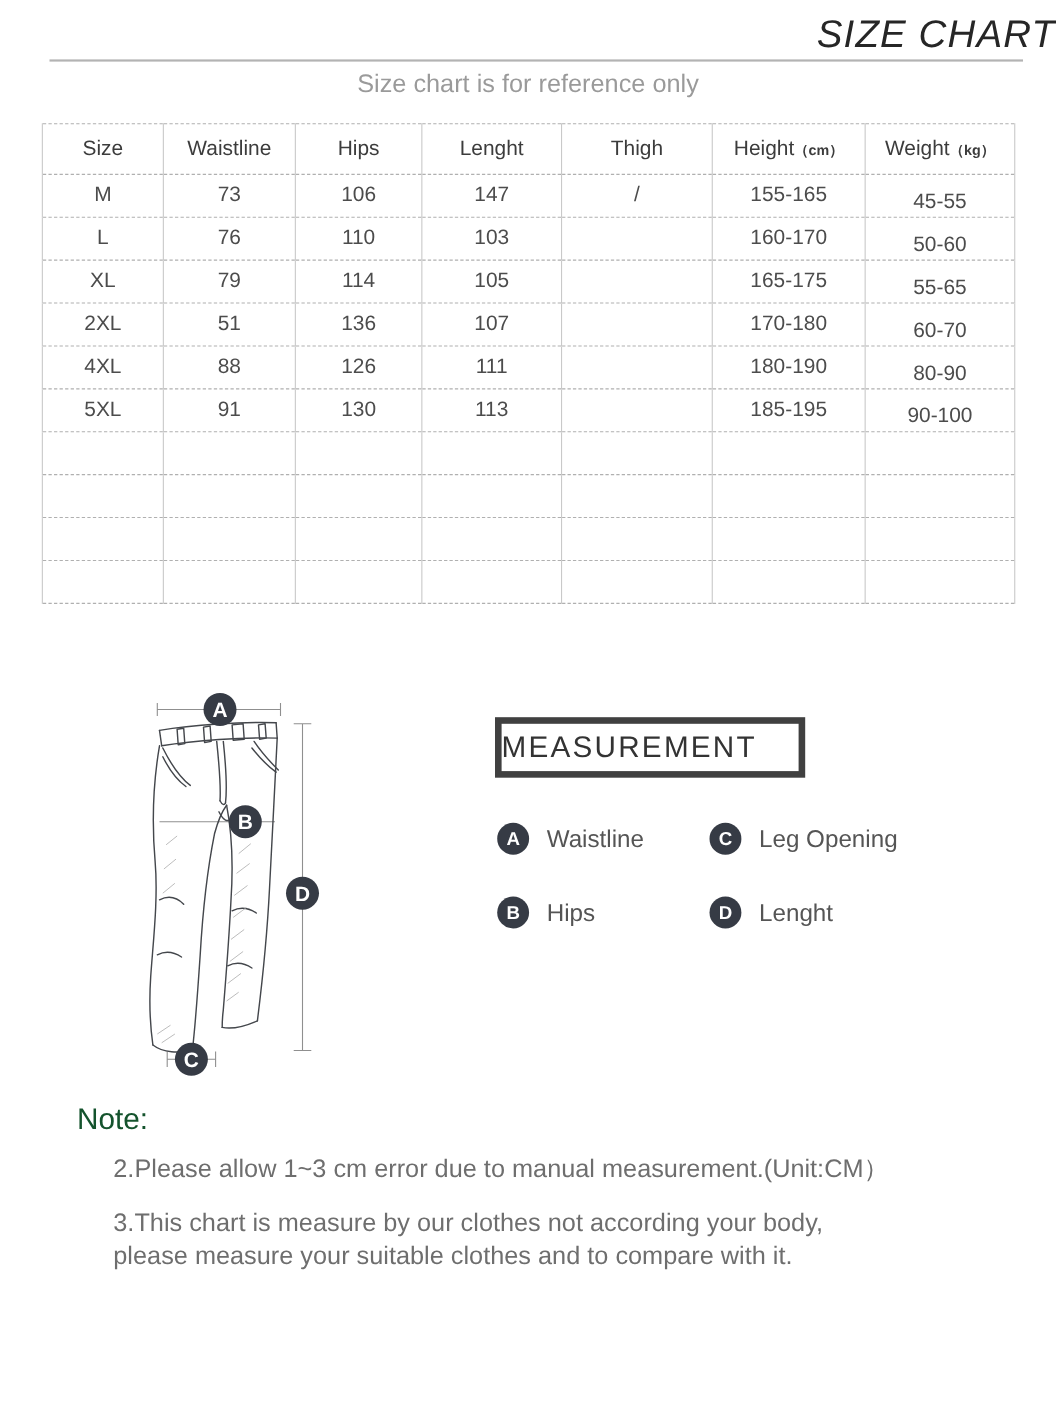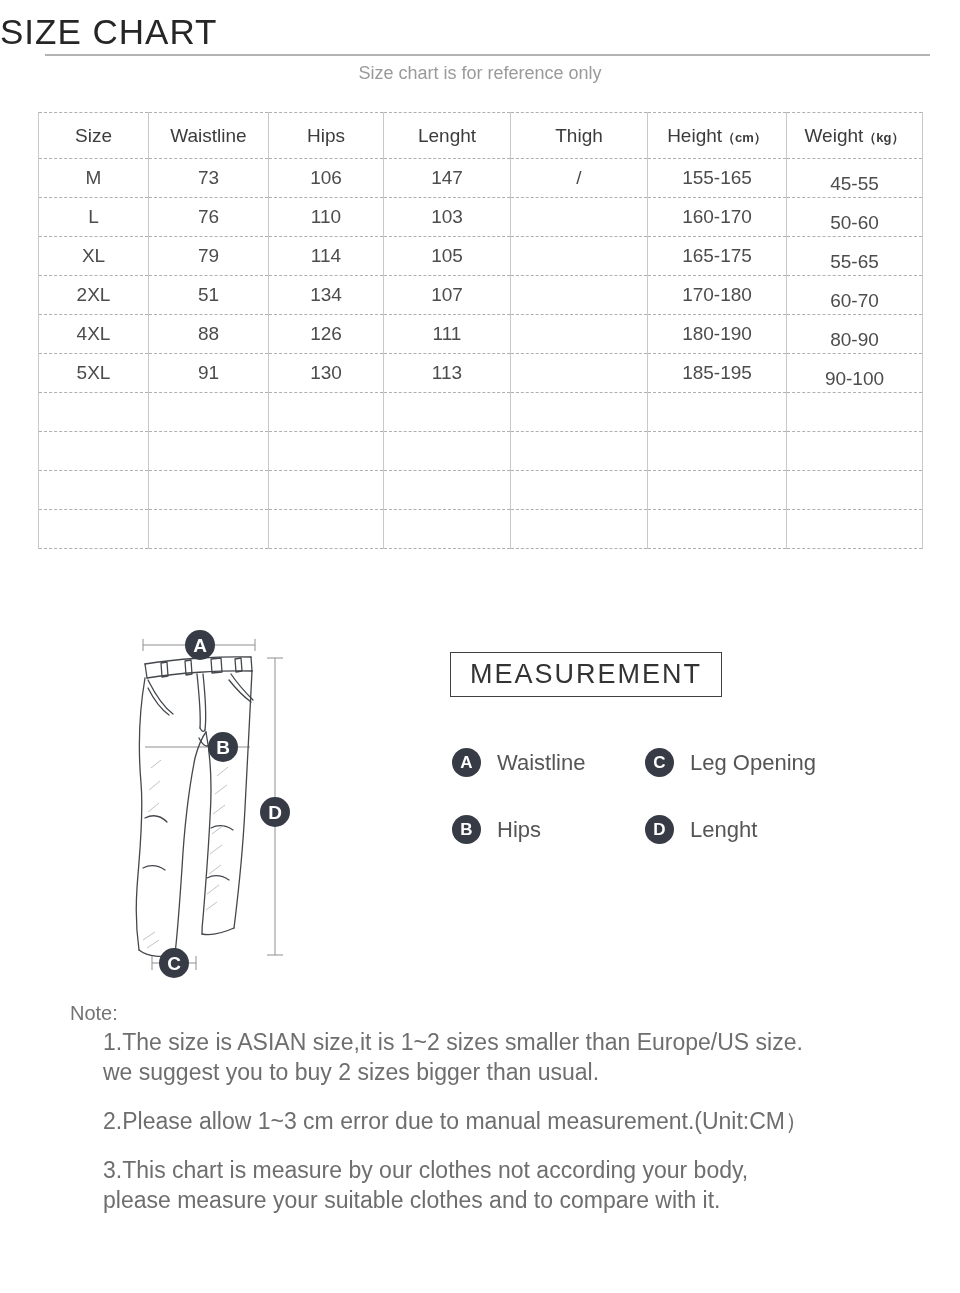--- a/index.html
+++ b/index.html
@@ -6,30 +6,30 @@
   html,body{margin:0;padding:0;background:#ffffff;}
   body{
     position:relative;
     width:960px;height:1293px;
     font-family:"Liberation Sans", sans-serif;
     color:#333;overflow:hidden;
   }
   
   .title{
     position:absolute;top:12px;left:0;width:960px;
-    text-align:left;font-size:35px;line-height:40px;
-    color:#262626;letter-spacing:1px;
+    text-align:right;font-size:35px;line-height:40px;
+    color:#262626;letter-spacing:1px;font-style:italic;
   }
   .title-rule{
     position:absolute;top:54px;left:45px;width:885px;height:2px;
     background:#b3b3b3;
   }
   .subtitle{
     position:absolute;top:63px;left:0;width:960px;
-    text-align:center;font-size:18px;color:#9a9a9a;
+    text-align:center;font-size:23px;color:#9a9a9a;
   }
   
   table.size-table{
     position:absolute;left:38px;top:112px;width:884px;
     border-collapse:collapse;table-layout:fixed;
     border:1px dashed #b0b0b0;
   }
   table.size-table col.c0{width:110px}
   table.size-table col.c1{width:120px}
   table.size-table col.c2{width:115px}
@@ -47,39 +47,39 @@
   .size-table tbody tr{height:39px;}
   .size-table th{font-size:19px;color:#3c3c3c;}
   .size-table td{font-size:19px;color:#4c4c4c;}
   .size-table th .unit{font-size:13px;color:#3c3c3c;font-weight:bold;}
   .size-table td.wshift{padding-top:11px;}
   
   svg.pants{position:absolute;left:115px;top:618px;}
   
   .m-box{
     position:absolute;left:450px;top:652px;width:270px;height:43px;
-    border:1px solid #404040;
-    text-align:center;line-height:43px;
+    border:6px solid #404040;
+    line-height:43px;
     font-size:27px;letter-spacing:2px;color:#333;
   }
   .legend{
     position:absolute;left:452px;top:748px;
     display:grid;grid-template-columns:193px auto;grid-row-gap:38px;
   }
   .legend-item{display:flex;align-items:center;}
   .badge{
     width:29px;height:29px;border-radius:50%;
     background:#363b45;color:#ffffff;
     font-size:17px;font-weight:bold;line-height:29px;text-align:center;
     flex:0 0 29px;
   }
   .legend-label{margin-left:16px;font-size:22px;color:#555555;}
   
   .notes{position:absolute;left:70px;top:1002px;width:840px;}
-  .notes-heading{font-size:20px;color:#737373;margin:0 0 2px 0;font-weight:400;}
+  .notes-heading{font-size:27px;color:#14532d;margin:0 0 14px 0;font-weight:400;}
   .notes-list{margin-left:33px;}
   .note-item{
     font-size:23px;line-height:30px;color:#6e6e6e;
     margin:0 0 19px 0;white-space:pre-line;
   }
 </style>
 </head>
 <body>
 
 <div class="title">SIZE CHART</div>
@@ -131,21 +131,21 @@
         <td>79</td>
         <td>114</td>
         <td>105</td>
         <td></td>
         <td>165-175</td>
         <td class="wshift">55-65</td>
       </tr>
       <tr>
         <td>2XL</td>
         <td>51</td>
-        <td>134</td>
+        <td>136</td>
         <td>107</td>
         <td></td>
         <td>170-180</td>
         <td class="wshift">60-70</td>
       </tr>
       <tr>
         <td>4XL</td>
         <td>88</td>
         <td>126</td>
         <td>111</td>
@@ -283,19 +283,17 @@
   </div>
   <div class="legend-item">
     <span class="badge">D</span>
     <span class="legend-label">Lenght</span>
   </div>
 </div>
 
 <div class="notes">
   <p class="notes-heading">Note:</p>
   <div class="notes-list">
-      <p class="note-item">1.The size is ASIAN size,it is 1~2 sizes smaller than Europe/US size.
-we suggest you to buy 2 sizes bigger than usual.</p>
       <p class="note-item">2.Please allow 1~3 cm error due to manual measurement.(Unit:CM）</p>
       <p class="note-item">3.This chart is measure by our clothes not according your body,
 please measure your suitable clothes and to compare with it.</p>
     </div>
 </div>
 
 </body></html>

